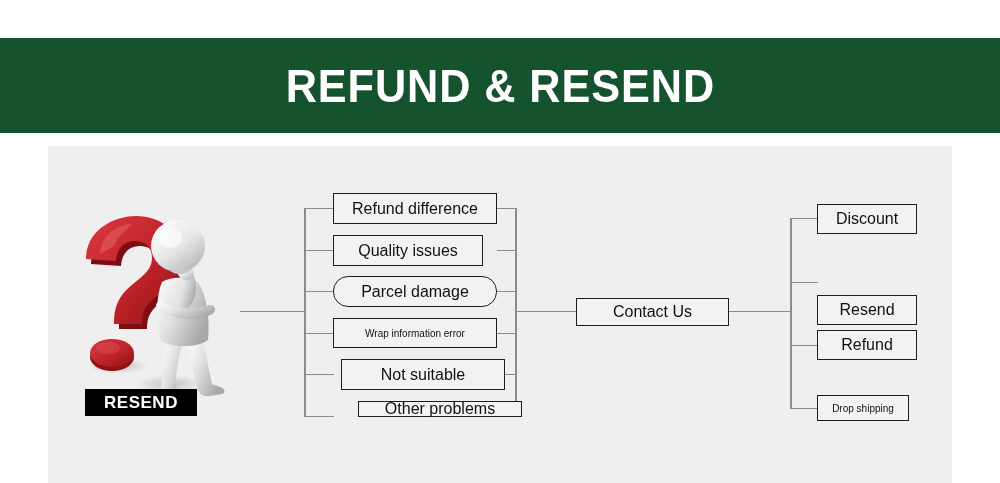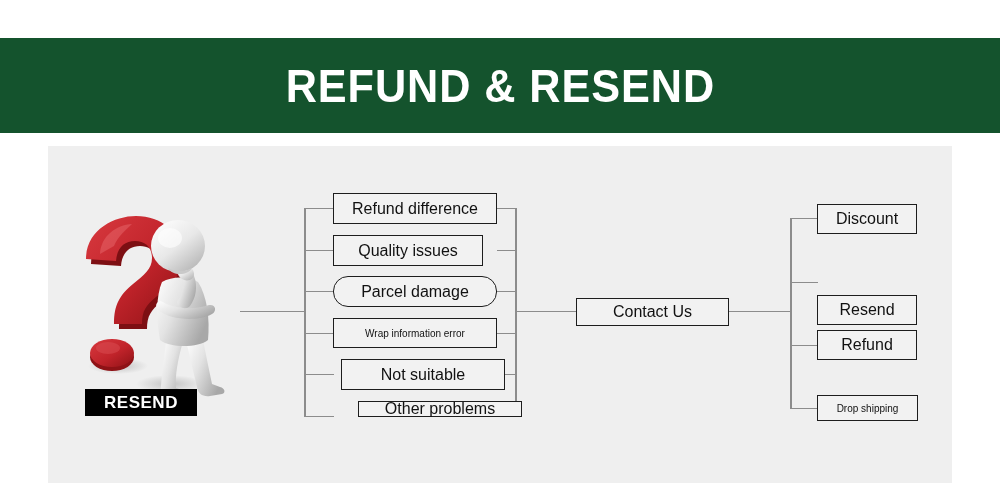--- a/index.html
+++ b/index.html
@@ -228,15 +228,15 @@
 
 <div class="node node-lg" style="left:817px; top:204px; width:100px; height:30px;">
   <span>Discount</span>
 </div>
 <div class="node node-lg" style="left:817px; top:267px; width:100px; height:30px;margin-top:28px;">
   <span>Resend</span>
 </div>
 <div class="node node-lg" style="left:817px; top:330px; width:100px; height:30px;">
   <span>Refund</span>
 </div>
-<div class="node node-sm" style="left:817px; top:395px; width:101px; height:26px;">
+<div class="node node-sm" style="left:817px; top:395px; width:92px; height:26px;">
   <span>Drop shipping</span>
 </div>
 
 </body></html>

